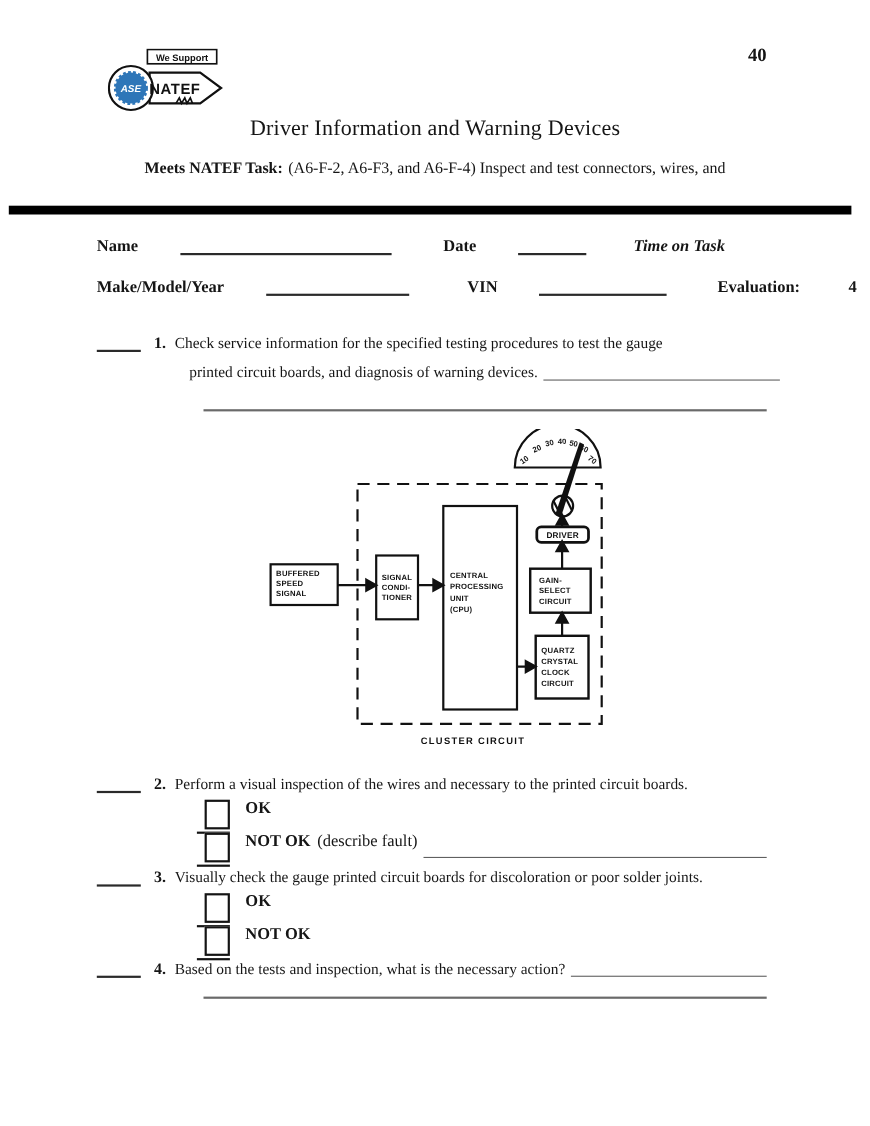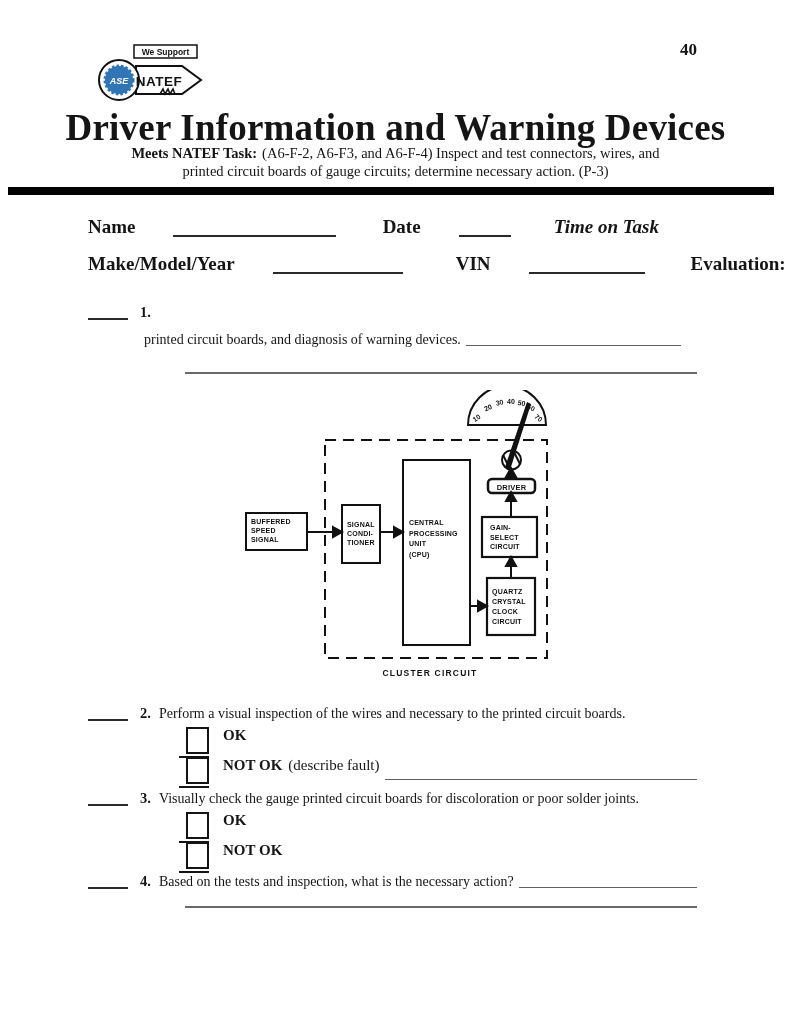--- a/index.html
+++ b/index.html
@@ -4,33 +4,33 @@
 <style>
   * { margin:0; padding:0; box-sizing:border-box; }
   body { background:#e8e8e8; font-family:"Liberation Serif", serif; }
   .page {
     position:relative; width:791px; height:1024px; margin:0 auto;
     background:#ffffff; color:#151515; overflow:hidden;
   }
   .abs { position:absolute; }
   .center { width:100%; text-align:center; }
   .page-num { font-weight:bold; font-size:17px; }
-  .title { font-weight:bold; font-size:37px; letter-spacing:0.2px; }
+  .title { font-weight:normal; font-size:20px; letter-spacing:0.2px; }
   .subtitle { font-size:14.5px; }
   .subtitle b { margin-right:5px; }
   .rule { background:#000; }
-  .frow { display:flex; align-items:baseline; font-size:19px;gap:31px; }
+  .frow { display:flex; align-items:baseline; font-size:15px;gap:31px; }
   .frow .lab { font-weight:bold; white-space:nowrap; }
   .u { border-bottom:2px solid #2a2a2a; align-self:flex-end; margin-bottom:1px; height:12px; margin-left:7px; }
   .item { position:absolute; left:88px; width:609px; display:flex; align-items:baseline; font-size:14px; }
   .item .blank { width:40px; border-bottom:2px solid #2a2a2a; align-self:flex-end; margin-bottom:1px; height:12px; }
   .item .inum { font-weight:bold; margin-left:12px; margin-right:8px; font-size:14.5px; }
   .item .itext { white-space:nowrap; }
   .fill { flex:1; border-bottom:1.5px solid #606060; align-self:flex-end; margin-bottom:2px; height:12px; margin-left:5px; }
-  .cont { position:absolute; left:144px; width:537px; display:flex; align-items:center; font-size:14px; }
+  .cont { position:absolute; left:172px; width:537px; display:flex; align-items:center; font-size:14px; }
   .ansline { position:absolute; left:185px; width:512px; border-bottom:2px solid #6a6a6a; height:2px; }
   .cbrow { position:absolute; left:186px; width:511px; display:flex; font-size:15px; }
   .cbx { width:23px; height:27px; border:2.5px solid #141414; background:#fff; position:relative; flex:0 0 23px; }
   .cbx::after { content:""; position:absolute; left:-9px; bottom:-6px; width:calc(100% + 11px); height:2.5px; background:#141414; }
   .cbrow .cblab { font-weight:bold; margin-left:14px; margin-bottom:2px; white-space:nowrap; }
   .cbrow .cbnote { margin-left:6px; margin-bottom:2px; white-space:nowrap; }
   svg text { font-family:"Liberation Sans", sans-serif; }
   .blk { font-weight:bold; font-size:7px; letter-spacing:0.2px; fill:#111; }
   .gnum { font-weight:bold; font-size:7px; fill:#111; }
   .cap { font-weight:bold; font-size:8.5px; letter-spacing:1.2px; fill:#111; }
@@ -50,21 +50,20 @@
     <text x="21" y="39.5" text-anchor="middle" style="font-weight:bold; font-style:italic; font-size:9px; fill:#ffffff;">ASE</text>
     <text x="61" y="41.5" text-anchor="middle" style="font-weight:bold; font-size:13.5px; letter-spacing:0.5px; fill:#111;">NATEF</text>
   </svg>
 
   <div class="abs page-num" style="left:680px; top:40px;">40</div>
 
   <div class="abs center title" style="top:106px;">Driver Information and Warning Devices</div>
   <div class="abs center subtitle" style="top:145px;">
     <b>Meets NATEF Task:</b><span>(A6-F-2, A6-F3, and A6-F-4)  Inspect and test connectors, wires, and</span>
   </div>
-  <div class="abs center subtitle" style="top:163px;">printed circuit boards of gauge circuits; determine necessary action.  (P-3)</div>
 
   <div class="abs rule" style="left:8px; top:187px; width:766px; height:8px;"></div>
 
   <div class="abs frow" style="left:88px; top:216px; width:609px;">
     <span class="lab">Name</span>
     <span class="u" style="width:230px;"></span>
     <span class="lab" style="margin-left:16px;">Date</span>
     <span class="u" style="width:74px;"></span>
     <span class="lab" style="margin-left:12px;font-style:italic;">Time on Task</span>
     <span class="u" style="flex:1;"></span>
@@ -78,20 +77,21 @@
     <span class="lab" style="margin-left:15px;">Evaluation:</span>
     <span class="lab" style="margin-left:13px;">4</span>
     <span class="lab" style="margin-left:17px;">3</span>
     <span class="lab" style="margin-left:17px;">2</span>
     <span class="lab" style="margin-left:17px;">1</span>
   </div>
 
   <div class="item" style="top:304px;">
     <span class="blank"></span>
     <span class="inum">1.</span>
+    <span class="itext">Check service information for the specified testing procedures to test the gauge</span>
   </div>
   <div class="cont" style="top:332px;">
     <span class="itext">printed circuit boards, and diagnosis of warning devices.</span>
     <span class="fill"></span>
   </div>
   <div class="ansline" style="top:372px;"></div>
 
   <svg class="abs" style="left:235px; top:390px;" width="325" height="292" viewBox="235 390 325 292">
 
     <rect x="325" y="440" width="222" height="218" fill="none" stroke="#111" stroke-width="2" stroke-dasharray="11 7"></rect>

